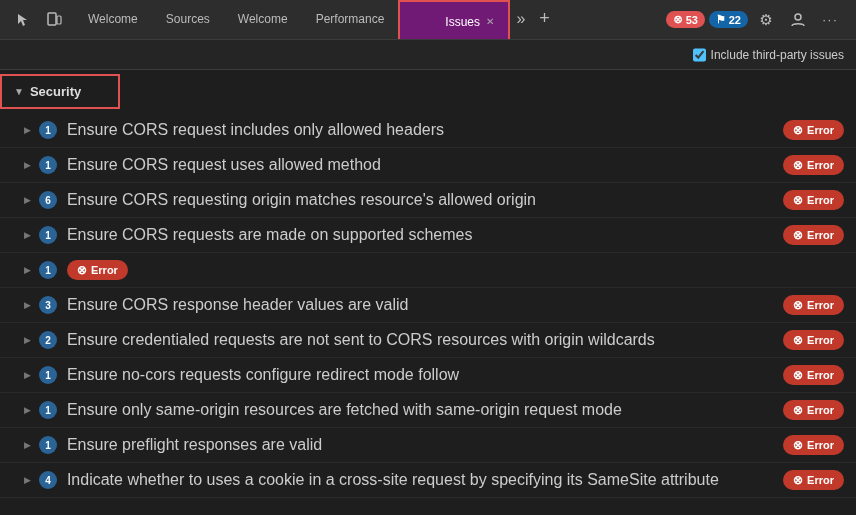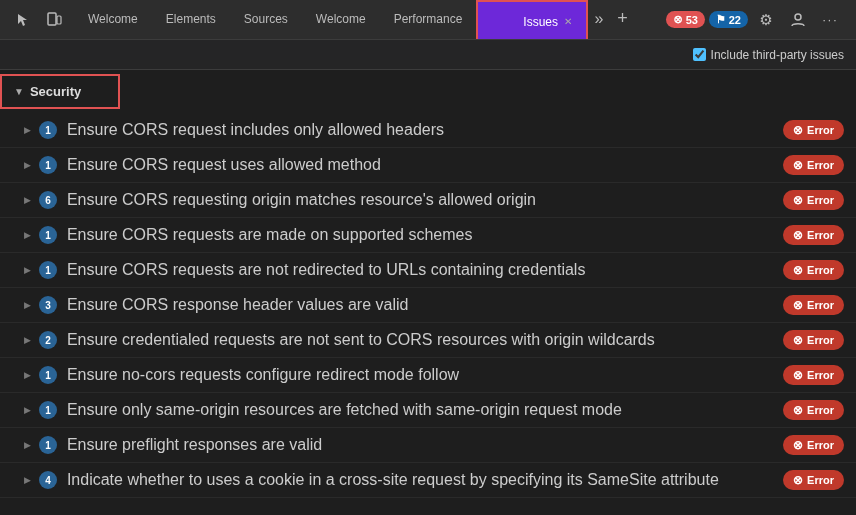--- a/index.html
+++ b/index.html
@@ -55,21 +55,21 @@
       color: #bbb;
       font-size: 12px;
       border-bottom: 2px solid transparent;
       white-space: nowrap;
     }
     .tab.issues-active {
       color: #fff;
       border: 2px solid #e05252;
       border-bottom: none;
       padding-top: 2px;
-      background: #6d28d9;
+      background: #701a75;
       padding-left: 45px;
     }
 
     .tab-close {
       margin-left: 6px;
       font-size: 10px;
       color: #aaa;
       cursor: pointer;
     }
 
@@ -120,21 +120,20 @@
       background: #252526;
       height: 30px;
       display: flex;
       align-items: center;
       justify-content: flex-end;
       padding: 0 12px;
       border-bottom: 1px solid #3c3c3c;
     }
     .checkbox-label {
       display: flex;
-      align-items: center;
       gap: 5px;
       color: #ccc;
       font-size: 12px;
       cursor: pointer;
     }
     .checkbox-label input[type=checkbox] {
       accent-color: #4fc1ff;
       cursor: pointer;
     }
 
@@ -231,21 +230,20 @@
     <div class="toolbar-icon-btn" title="Toggle device">
       <svg width="16" height="16" viewBox="0 0 16 16" fill="none">
         <rect x="2" y="1" width="8" height="12" rx="1" stroke="#bbb" stroke-width="1.5" fill="none"></rect>
         <rect x="11" y="4" width="4" height="8" rx="1" stroke="#bbb" stroke-width="1.2" fill="none"></rect>
       </svg>
     </div>
   </div>
 
   <div class="tabs">
     <div class="tab">Welcome</div>
-    <div class="tab">Elements</div>
     <div class="tab">Sources</div>
     <div class="tab">Welcome</div>
     <div class="tab">Performance</div>
     <div class="tab issues-active">
       <span>Issues</span>
       <span class="tab-close">✕</span>
     </div>
     <div class="tab" style="font-size:16px; padding:0 6px;">»</div>
     <div class="tab" style="font-size:18px; padding:0 8px;">+</div>
   </div>
@@ -316,21 +314,20 @@
     <div class="count-badge">1</div>
     <span class="issue-text">Ensure CORS requests are made on supported schemes</span>
     <div class="error-tag">
       <span class="err-icon">⊗</span>
       <span>Error</span>
     </div>
   </div>
       <div class="issue-row">
     <span class="row-arrow">▶</span>
     <div class="count-badge">1</div>
-    <span class="issue-text">Ensure CORS requests are not redirected to URLs containing credentials</span>
     <div class="error-tag">
       <span class="err-icon">⊗</span>
       <span>Error</span>
     </div>
   </div>
       <div class="issue-row">
     <span class="row-arrow">▶</span>
     <div class="count-badge">3</div>
     <span class="issue-text">Ensure CORS response header values are valid</span>
     <div class="error-tag">

